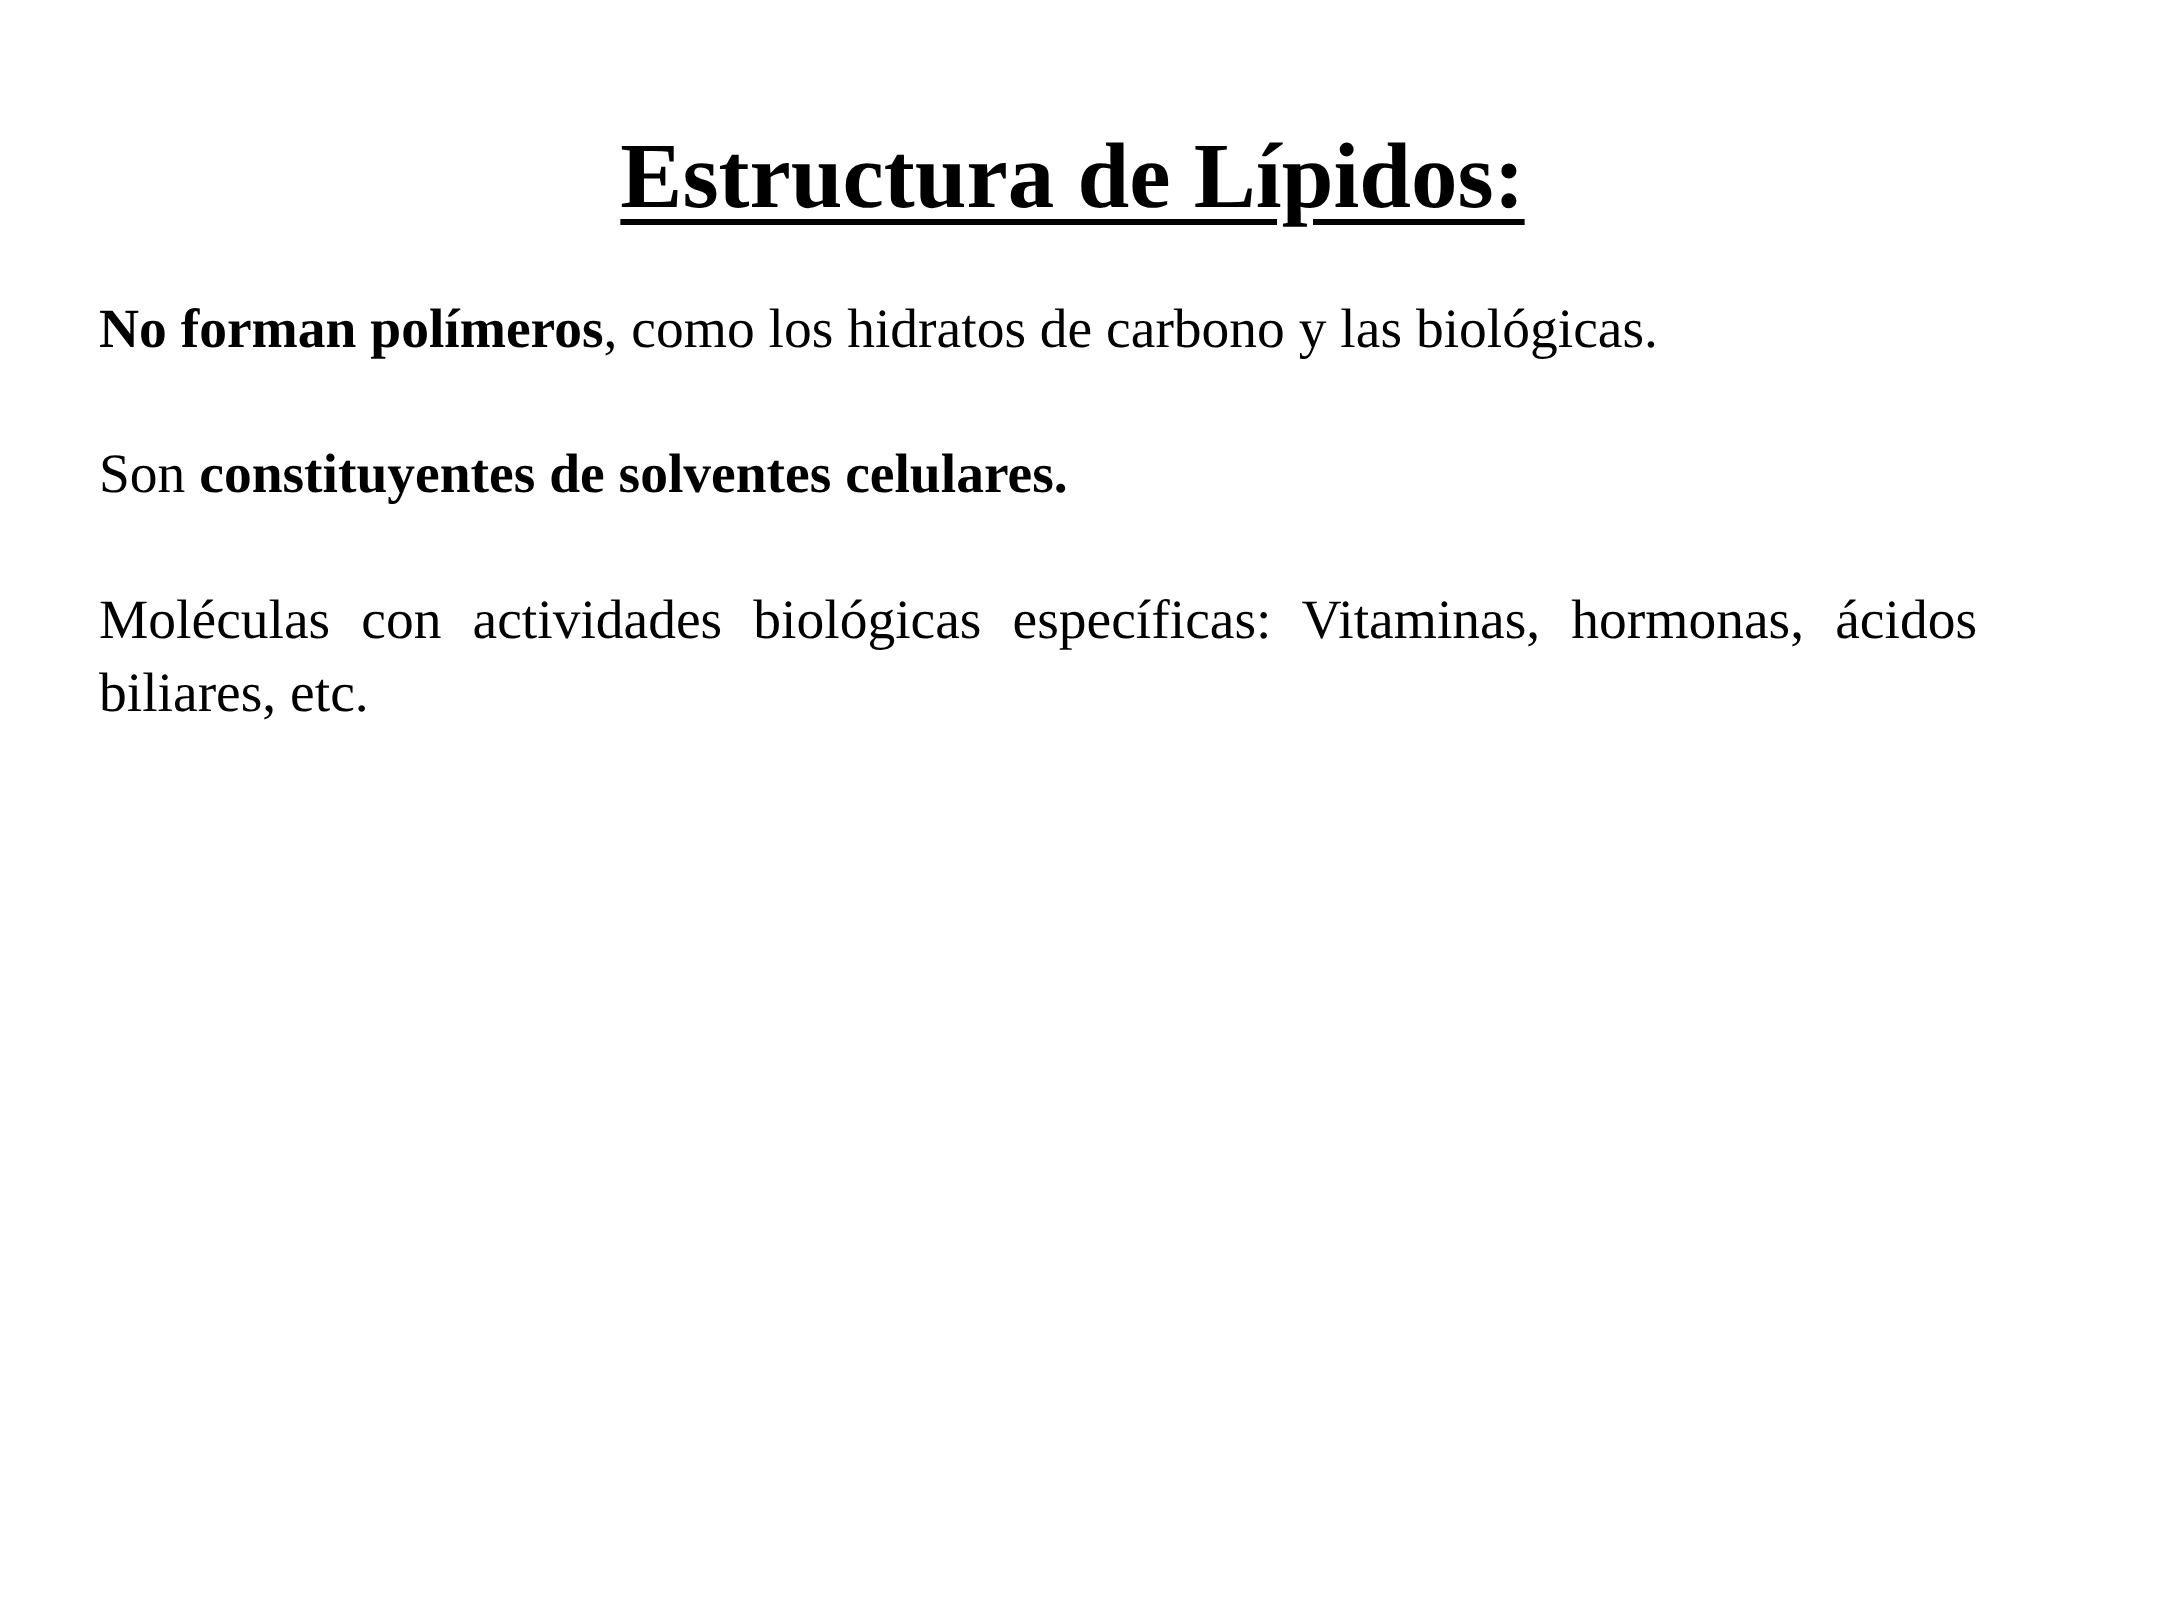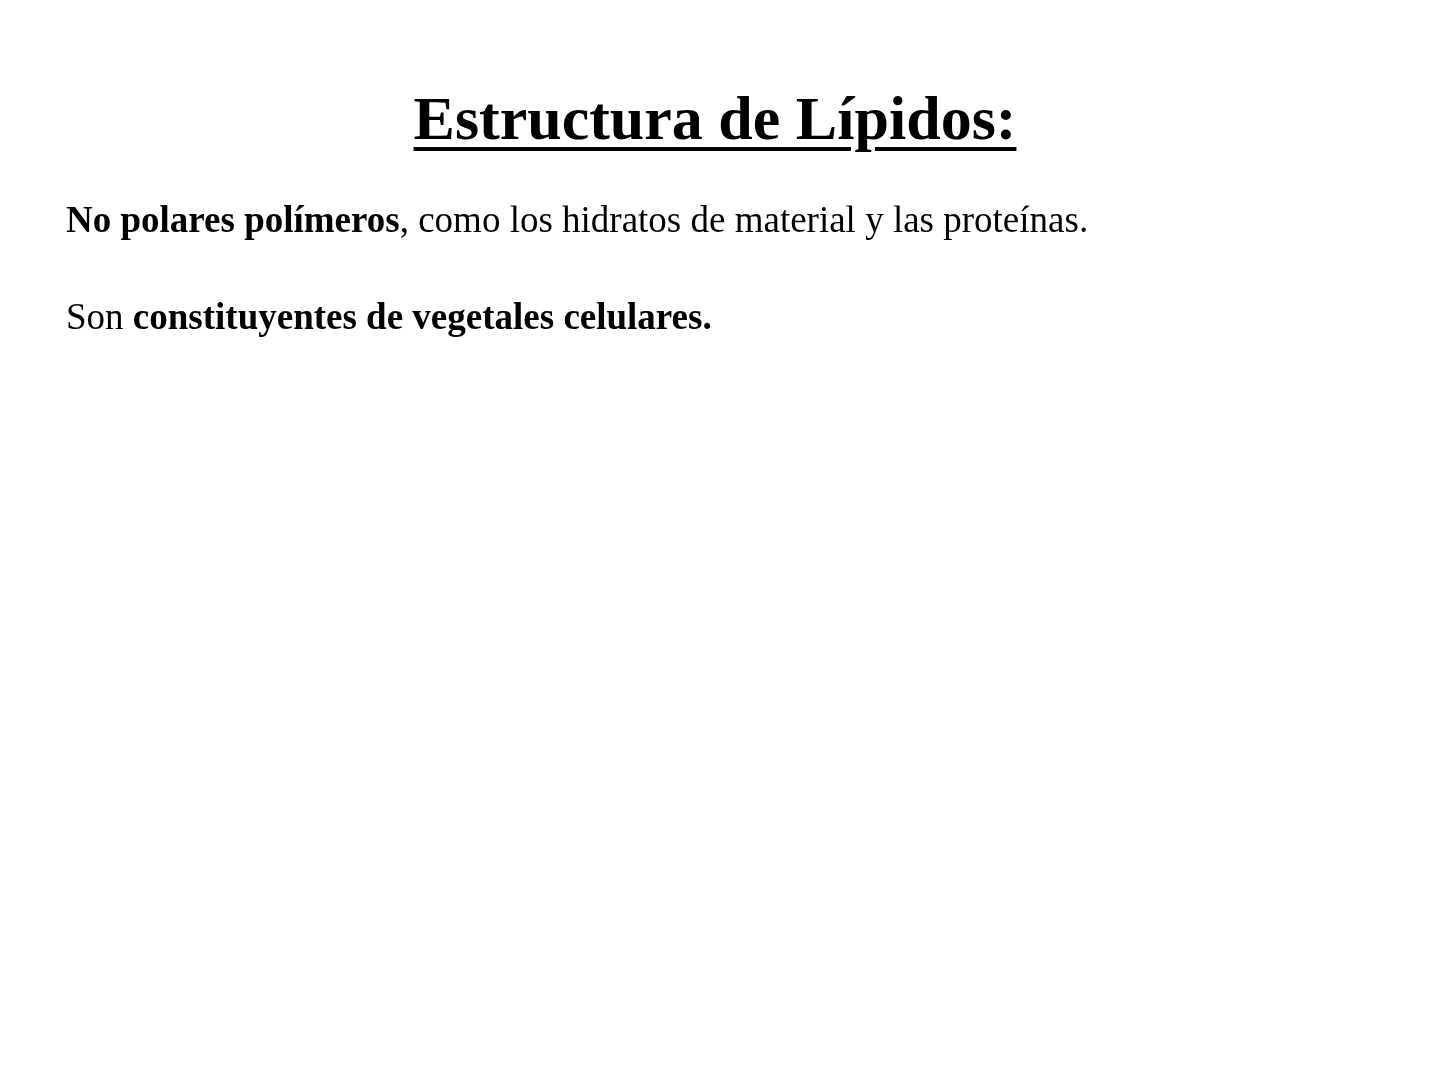--- a/index.html
+++ b/index.html
@@ -53,19 +53,20 @@
     .para b { font-weight: bold; }
   </style>
 </head>
 <body>
 
 <div class="slide">
   <h1 class="title"><span>Estructura de Lípidos:</span></h1>
 
   <div class="body">
 
-    <p class="para"><b>No polares polímeros</b><span>, como los hidratos de material y las proteínas.</span></p>
+    <p class="para"><b>No forman polímeros</b><span>, como los hidratos de carbono y las biológicas.</span></p>
 
-    <p class="para"><span>Son </span><b>constituyentes de vegetales celulares.</b></p>
+    <p class="para"><span>Son </span><b>constituyentes de solventes celulares.</b></p>
 
 
+    <p class="para"><span>Moléculas con actividades biológicas específicas: Vitaminas, hormonas, ácidos biliares, etc.</span></p>
   </div>
 </div>
 
 </body></html>

